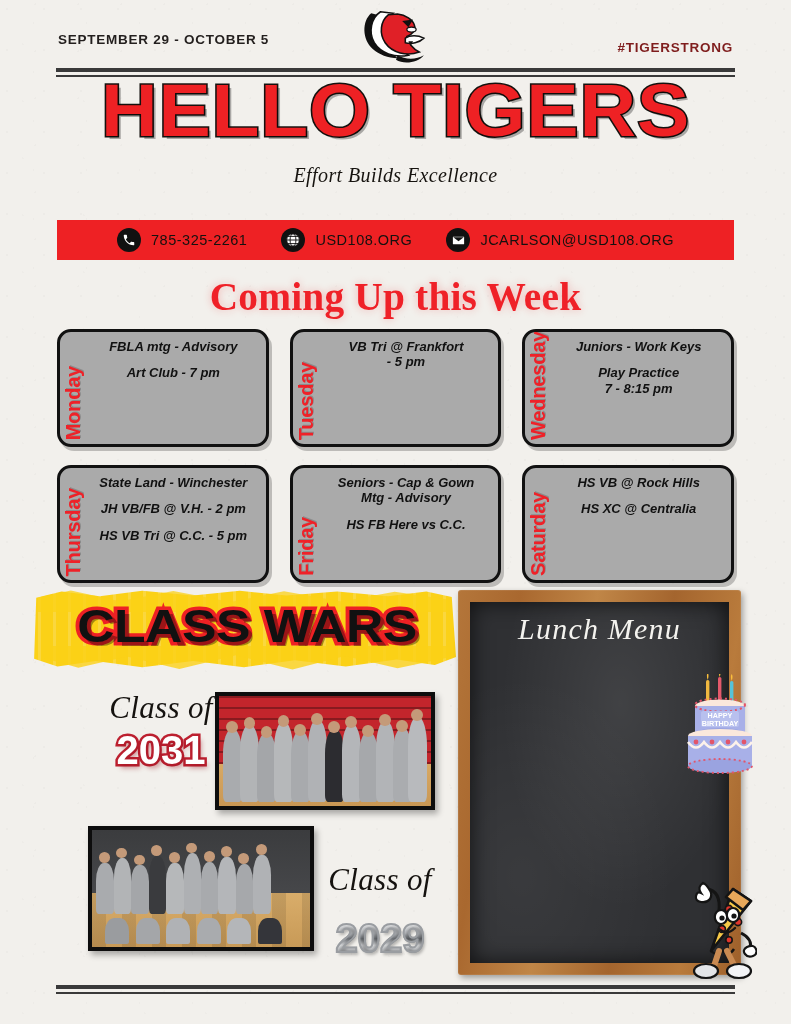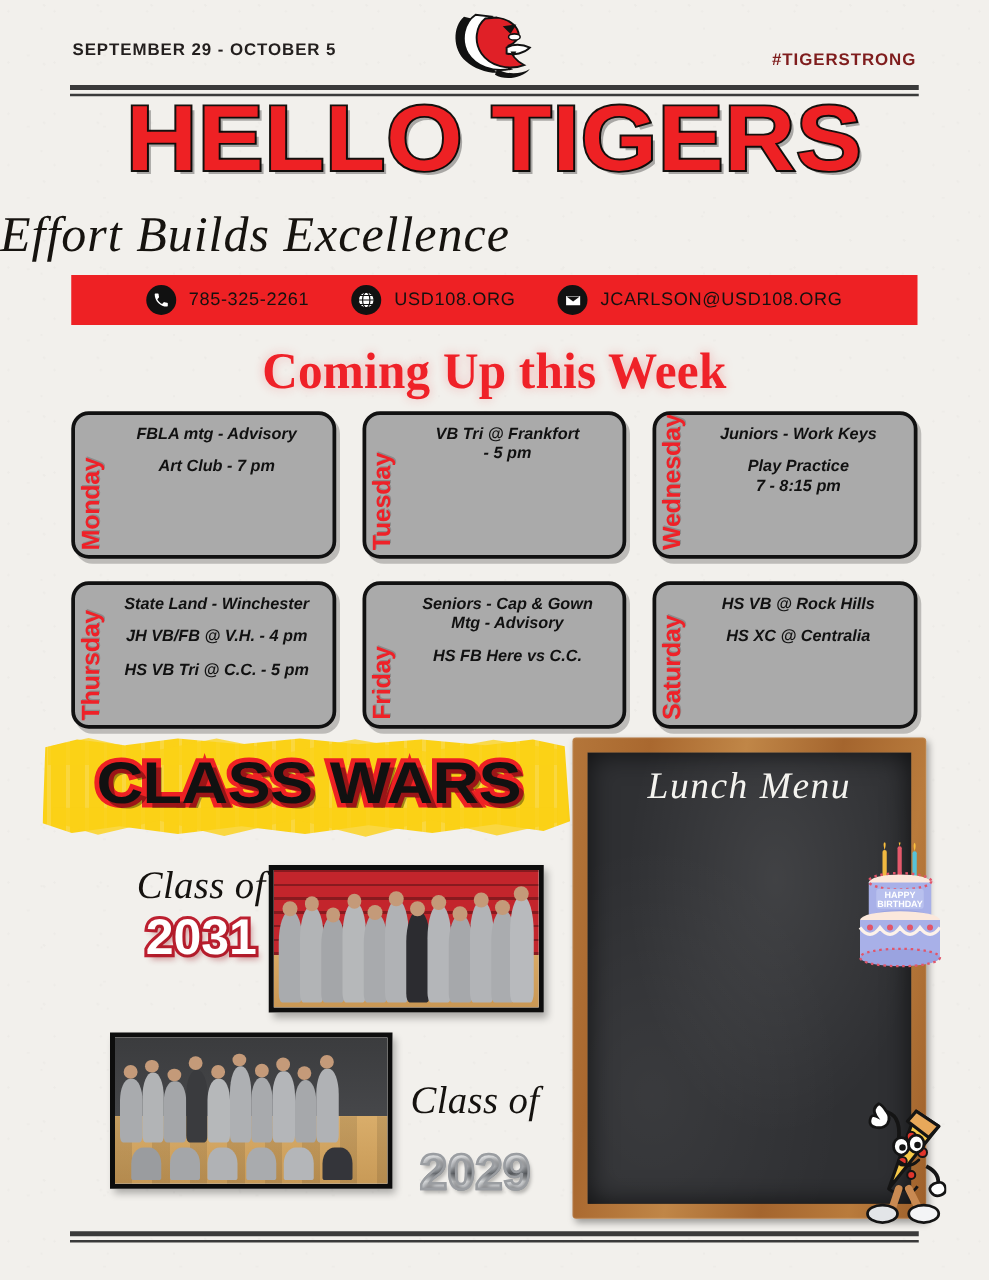--- a/index.html
+++ b/index.html
@@ -52,23 +52,23 @@
     font-family:"Liberation Sans", sans-serif;
     font-size:74px;font-weight:bold;letter-spacing:.01em;
     color:#ee2124;
     -webkit-text-stroke:3px #15120f;
     paint-order:stroke fill;
     transform:scaleX(1.06);
     line-height:1;
     text-shadow:3px 3px 0 rgba(0,0,0,.30);
   }
   .tagline{
-    position:absolute;left:0;right:0;top:164px;text-align:left;
+    position:absolute;left:0;right:0;top:164px;text-align:center;
     font-family:"Liberation Serif", serif;
-    font-style:italic;font-size:40px;color:#16130f;
+    font-style:italic;font-size:20px;color:#16130f;
     letter-spacing:.02em;
   }
 
   
   .contactbar{
     position:absolute;left:57px;top:220px;width:677px;height:40px;
     background:#ee2124;display:flex;align-items:center;justify-content:center;gap:0px;
   }
   .cbitem{display:flex;align-items:center;gap:10px;padding:0 17px;}
   .cbicon{
@@ -329,21 +329,21 @@
           </div>
         </div>
       </div>
       <div class="daybox">
         <div class="daylabel">Thursday</div>
         <div class="dayitems">
           <div class="evt">
             <span class="sub">State Land - Winchester</span>
           </div>
           <div class="evt">
-            <span class="sub">JH VB/FB @ V.H. - 4 pm</span>
+            <span class="sub">JH VB/FB @ V.H. - 2 pm</span>
           </div>
           <div class="evt">
             <span class="sub">HS VB Tri @ C.C. - 5 pm</span>
           </div>
         </div>
       </div>
       <div class="daybox">
         <div class="daylabel">Friday</div>
         <div class="dayitems">
           <div class="evt">

